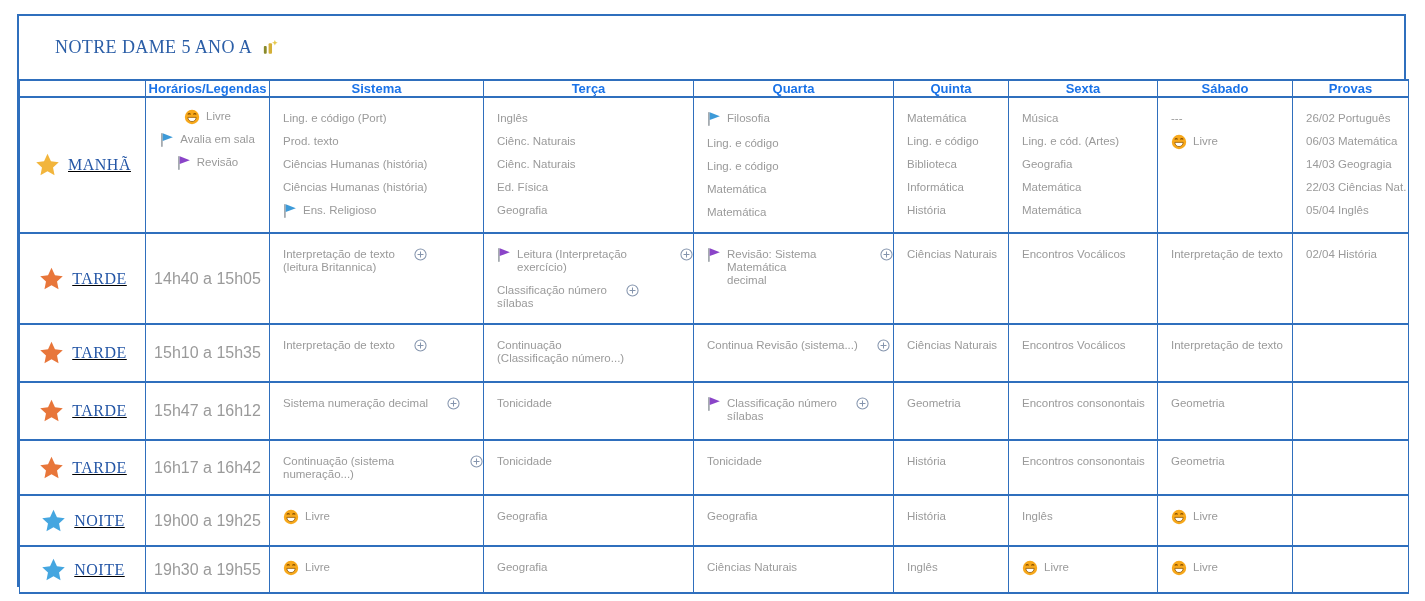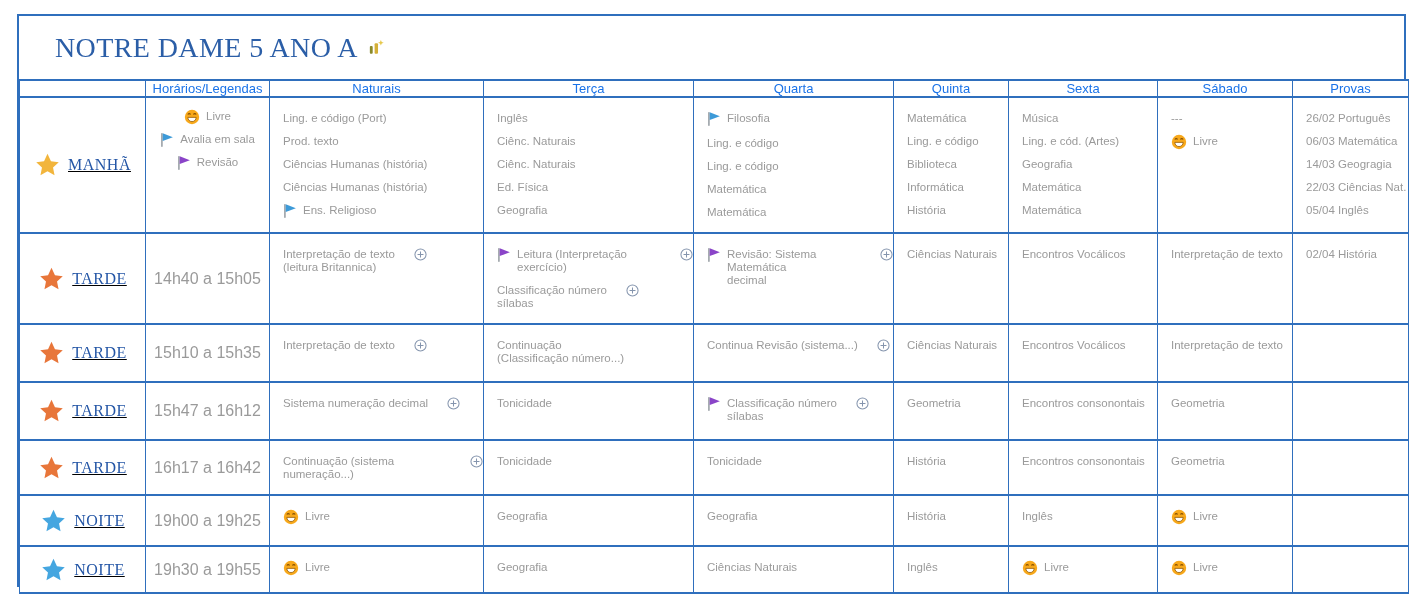--- a/index.html
+++ b/index.html
@@ -6,24 +6,24 @@
     --border:#2f6fbd;
     --header-text:#1a73e8;
     --title-text:#2b5ea7;
     --period-text:#2456a6;
     --cell-text:#9a9a9a;
   }
   html,body{margin:0;padding:0;background:#fff;}
   body{width:1425px;height:601px;position:relative;font-family:"Liberation Sans","DejaVu Sans",sans-serif;}
   .frame{position:absolute;left:17px;top:14px;width:1389px;height:573px;border:2px solid var(--border);box-sizing:border-box;background:#fff;}
   .titlebar{height:63px;display:flex;align-items:center;gap:9px;padding-left:36px;box-sizing:border-box;}
-  .title{font-family:"Liberation Serif","DejaVu Serif",serif;font-size:28px;color:var(--title-text);letter-spacing:.4px;}
+  .title{font-family:"Liberation Serif","DejaVu Serif",serif;font-size:18px;color:var(--title-text);letter-spacing:.4px;}
   table{border-collapse:collapse;table-layout:fixed;width:100%;}
   th,td{border-style:solid;border-color:var(--border);border-width:2px 1px;padding:0;box-sizing:border-box;vertical-align:top;background:#fff;}
-  th{font-size:13px;font-weight:normal;color:var(--header-text);text-align:center;vertical-align:middle;height:16px;}
+  th{font-size:13px;font-weight:bold;color:var(--header-text);text-align:center;vertical-align:middle;height:16px;}
   .period-cell{vertical-align:middle;text-decoration:underline;}
   .period-inner{display:flex;align-items:center;justify-content:center;gap:7px;}
   .period-label{font-family:"Liberation Serif","DejaVu Serif",serif;font-size:16px;color:var(--period-text);letter-spacing:.5px;}
   .time-cell{vertical-align:middle;text-align:center;color:var(--cell-text);font-size:16px;}
   .legend-cell{padding-top:11px;}
   .legend-inner{display:flex;flex-direction:column;align-items:center;gap:7px;}
   .legend-inner .item{margin-bottom:0;}
   .day-cell{padding:13px 0 4px 13px;}
   .item{display:flex;align-items:flex-start;gap:6px;margin-bottom:9px;color:var(--cell-text);font-size:11.5px;line-height:13px;}
   .item-text{white-space:pre-line;padding-top:1px;}
@@ -54,21 +54,21 @@
           <col style="width: 200px;">
           <col style="width: 115px;">
           <col style="width: 149px;">
           <col style="width: 135px;">
           <col style="width: 116px;">
         </colgroup>
         <thead>
           <tr>
             <th></th>
             <th>Horários/Legendas</th>
-            <th>Naturais</th>
+            <th>Sistema</th>
             <th>Terça</th>
             <th>Quarta</th>
             <th>Quinta</th>
             <th>Sexta</th>
             <th>Sábado</th>
             <th>Provas</th>
           </tr>
         </thead>
         <tbody>
           <tr style="height: 131px;">

